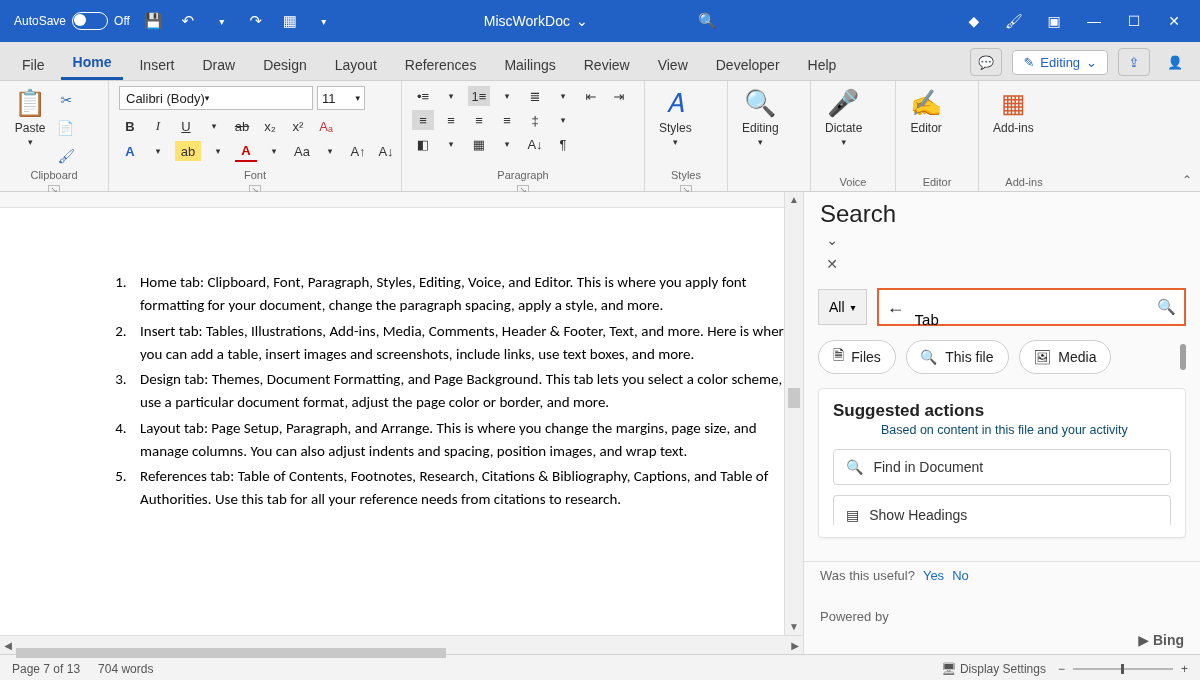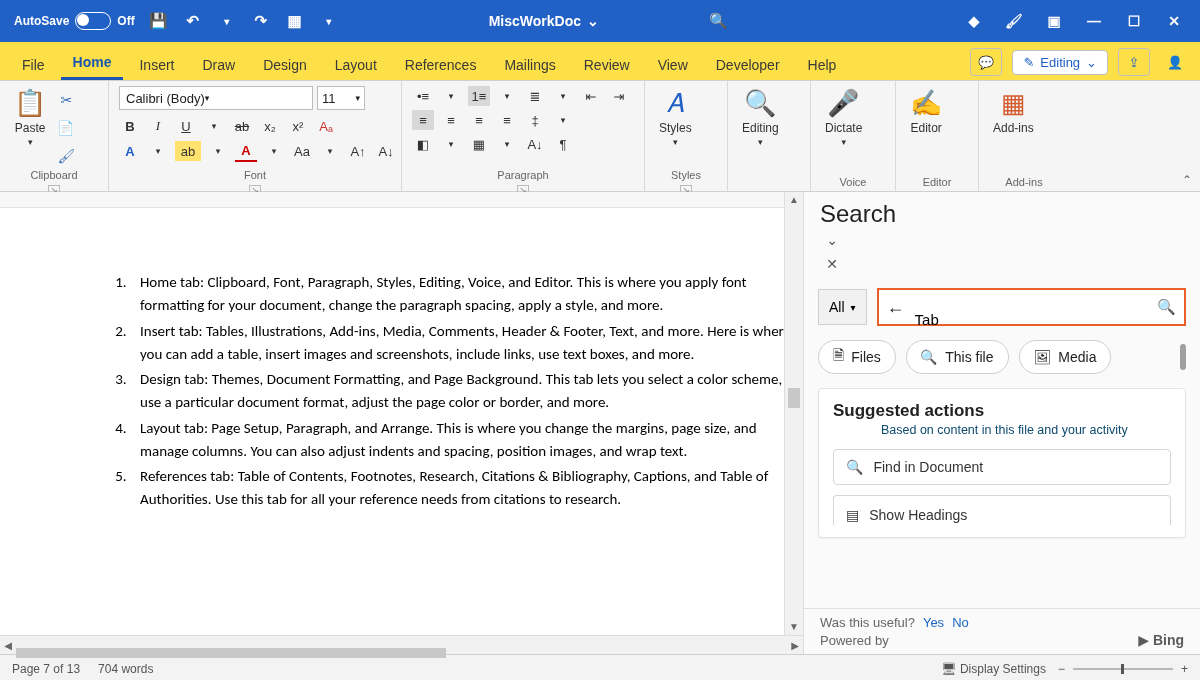--- a/index.html
+++ b/index.html
@@ -1,27 +1,27 @@
 <!DOCTYPE html>
 <html><head>
 <meta charset="utf-8">
 <style>
 html,body{margin:0;padding:0;width:1200px;height:680px;overflow:hidden;font-family:"Segoe UI",Arial,sans-serif;font-size:13px;color:#222;background:#fff;}
-.titlebar{height:42px;background:#2160c4;color:#fff;display:flex;align-items:center;font-weight:bold;}
+.titlebar{height:42px;background:#2160c4;color:#fff;display:flex;align-items:center;}
 .titlebar .left{display:flex;align-items:center;gap:14px;padding-left:14px;}
 .autosave{display:flex;align-items:center;gap:6px;font-size:12px;}
 .toggle{width:34px;height:16px;border:1px solid #fff;border-radius:9px;position:relative;display:inline-block;}
 .toggle::after{content:"";position:absolute;left:1px;top:1px;width:12px;height:12px;border-radius:50%;background:#fff;}
 .titlebar .ticon{width:20px;height:20px;display:flex;align-items:center;justify-content:center;font-size:15px;}
 .docname{flex:0 0 auto;margin-left:150px;display:flex;align-items:center;gap:6px;font-size:14px;}
 .tsearch{flex:0 0 auto;margin-left:110px;}
 .titlebar .right{margin-left:auto;display:flex;align-items:center;gap:24px;padding-right:18px;}
 .wc{width:16px;height:16px;display:flex;align-items:center;justify-content:center;font-size:14px;}
 
-.menubar{height:38px;background:#fde047;border-bottom:1px solid #d0d0d0;display:flex;align-items:flex-end;padding:0 10px;gap:4px;}
+.menubar{height:38px;background:#e5e5e5;border-bottom:1px solid #d0d0d0;display:flex;align-items:flex-end;padding:0 10px;gap:4px;}
 .menubar .tab{padding:8px 12px 7px;font-size:14px;color:#3a3a3a;cursor:pointer;}
 .menubar .tab.active{color:#1b56b0;font-weight:600;border-bottom:3px solid #1b56b0;}
 .menubar .rightbtns{margin-left:auto;display:flex;align-items:center;gap:10px;padding-bottom:4px;}
 .pillbtn{border:1px solid #bfbfbf;border-radius:4px;padding:4px 10px;font-size:13px;display:flex;align-items:center;gap:6px;color:#2160c4;background:#fff;}
 .sqbtn{border:1px solid #bfbfbf;border-radius:4px;width:30px;height:26px;display:flex;align-items:center;justify-content:center;color:#2160c4;}
 
 .ribbon{height:110px;background:#f5f5f5;border-bottom:1px solid #d0d0d0;display:flex;position:relative;}
 .rgroup{border-right:1px solid #d8d8d8;display:flex;flex-direction:column;padding:3px 6px 0;}
 .rgroup .body{flex:1;display:flex;align-items:flex-start;}
 .rgroup .label{height:18px;font-size:11px;color:#666;text-align:center;display:flex;align-items:center;justify-content:center;gap:4px;flex-direction:column;}
@@ -66,21 +66,21 @@
 .chip{height:32px;border:1px solid #cfcfcf;border-radius:18px;background:#fff;padding:0 14px;display:flex;align-items:center;gap:7px;font-size:14px;}
 .chips .ovf{height:26px;width:6px;background:#a0a0a0;border-radius:3px;margin-left:auto;}
 .sugh{padding:6px 18px 2px;color:#555;font-size:16px;}
 .card{margin:6px 14px 10px;background:#fff;border:1px solid #e4e4e4;border-radius:4px;padding:12px 14px;box-shadow:0 1px 2px rgba(0,0,0,.05);}
 .card h3{margin:0 0 2px;font-size:17px;font-weight:600;}
 .card .sub{font-size:12.5px;color:#0c4a6e;margin-bottom:12px;margin-left:48px;}
 .action{border:1px solid #d5d5d5;border-radius:4px;padding:9px 12px;font-size:14px;color:#333;display:flex;align-items:center;gap:10px;margin-bottom:10px;background:#fff;}
 .spfoot{margin-top:auto;border-top:1px solid #e0e0e0;padding:6px 16px;font-size:13px;color:#666;}
 .spfoot .line{display:flex;align-items:center;gap:8px;}
 .spfoot a{color:#1b68c7;text-decoration:none;}
-.spfoot .bing{margin-left:auto;color:#5b5b5b;font-size:14px;}
+.spfoot .bing{margin-left:auto;color:#5b5b5b;font-size:14px;margin-top:47px;}
 
 .statusbar{height:28px;background:#f3f3f3;border-top:1px solid #d0d0d0;display:flex;align-items:center;font-size:12px;color:#555;padding:0 12px;gap:18px;}
 .statusbar .right{margin-left:auto;display:flex;align-items:center;gap:12px;}
 .zoom{display:flex;align-items:center;gap:8px;}
 .zline{width:100px;height:2px;background:#b8b8b8;position:relative;}
 .zline::after{content:"";position:absolute;left:48px;top:-4px;width:3px;height:10px;background:#555;}
 </style>
 </head>
 <body>
 

